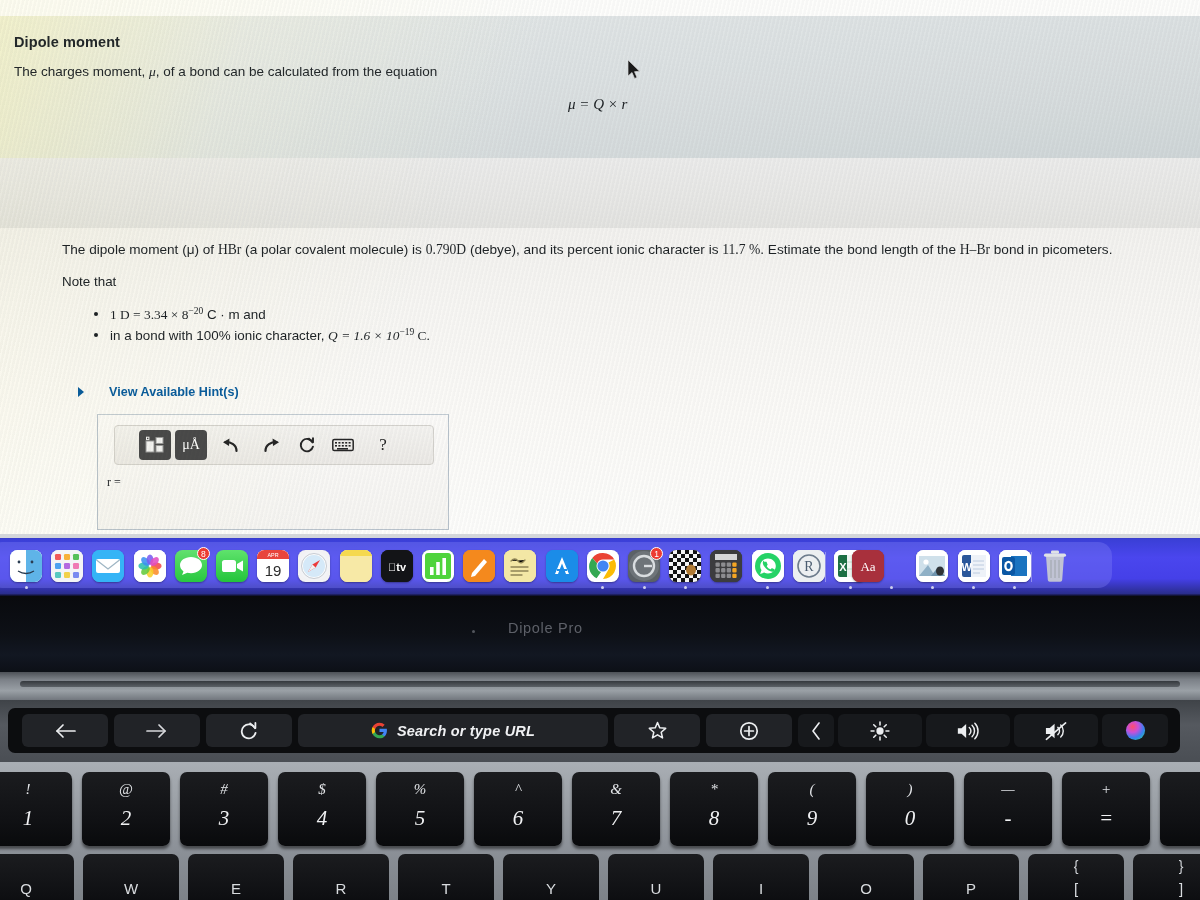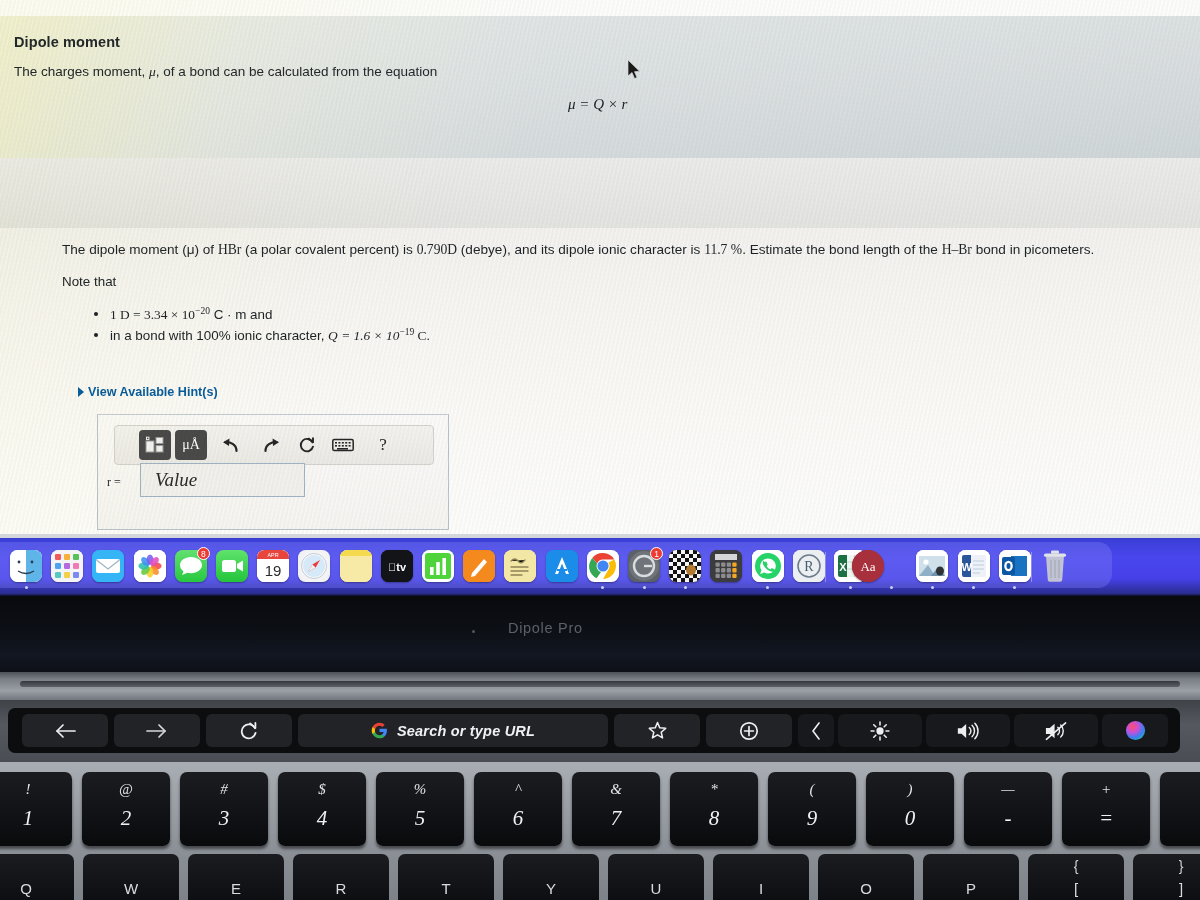--- a/index.html
+++ b/index.html
@@ -55,21 +55,21 @@
   .q-line{ position:absolute; left:62px; top:14px; font-size:13.6px; color:#1d2225; white-space:nowrap;}
   .note{ position:absolute; left:62px; top:46px; font-size:13.4px; color:#1d2225;}
   .bul{ position:absolute; font-size:13.4px; color:#1d2225;}
   .bul .dot{ position:absolute; left:-16px; top:6px; width:4px;height:4px;border-radius:50%;background:#1d2225;}
   .b1{ left:110px; top:78px;}
   .b2{ left:110px; top:99px;}
   .express{ position:absolute; left:76px; top:126px; font-size:13.4px; font-weight:700; color:#1d2225;}
   .hint{ position:absolute; left:78px; top:157px; font-size:12.6px; font-weight:700; color:#0a5d9e;}
   .hint .ht{ position:absolute; left:0px; top:2px; width:0;height:0;
     border-top:5px solid transparent;border-bottom:5px solid transparent;border-left:6px solid #0a5d9e;}
-  .hint .htx{ margin-left:10px; }
+  .hint .htx{ margin-left:31px; }
 
   sup.e{ font-size:9.5px; vertical-align:super; }
 
   
   .ansbox{
     position:absolute; left:97px; top:414px; width:352px; height:116px;
     background:linear-gradient(180deg,#fbfaf8,#f6f5f2);
     border:1px solid #b9c3cc; border-top-color:#c3ccd3;padding-left:42px;
   }
   .tbar{
@@ -173,27 +173,27 @@
   </div>
 
   <div class="partbar">
     <div class="tri"></div>
     <div class="part-label">Part B</div>
   </div>
 
   <div class="body-area">
 
     <div class="q-line">
-      <span>The dipole moment (μ) of </span><span class="mr">HBr</span><span> (a polar covalent percent) is </span><span class="mr">0.790D</span><span> (debye), and its dipole ionic character is </span><span class="mr">11.7 %</span><span>. Estimate the bond length of the </span><span class="mr">H–Br</span><span> bond in picometers.</span>
+      <span>The dipole moment (μ) of </span><span class="mr">HBr</span><span> (a polar covalent molecule) is </span><span class="mr">0.790D</span><span> (debye), and its percent ionic character is </span><span class="mr">11.7 %</span><span>. Estimate the bond length of the </span><span class="mr">H–Br</span><span> bond in picometers.</span>
     </div>
 
     <div class="note">Note that</div>
 
     <div class="bul b1">
-      <span class="dot"></span><span class="mr">1 D = 3.34 × 10</span><sup class="e mr">−20</sup><span> C · m and</span>
+      <span class="dot"></span><span class="mr">1 D = 3.34 × 8</span><sup class="e mr">−20</sup><span> C · m and</span>
     </div>
 
     <div class="bul b2">
       <span class="dot"></span><span>in a bond with 100% ionic character, </span><span class="mi">Q = 1.6 × 10</span><sup class="e mr">−19</sup><span class="mr"> C.</span>
     </div>
 
 
     <div class="hint">
       <span class="ht"></span>
       <span class="htx">View Available Hint(s)</span>
@@ -248,21 +248,20 @@
             <rect x="5" y="10" width="11" height="1.6"></rect>
           </g>
         </svg>
       </div>
       <div class="tbtn flat tb7">
         <span style="font-size:17px;color:#262626;font-family:'Liberation Serif',serif;">?</span>
       </div>
     </div>
 
     <div class="rlbl">r =</div>
-    <div class="fld fld-v">Value</div>
   </div>
 </div>
 
 <div id="dockstrip">
   <div class="edge"></div>
   <div id="dock">
       <div class="icon" title="Finder" style="left: 22px; background: linear-gradient(rgb(185, 227, 248), rgb(98, 184, 234));">
         <svg width="32" height="32" viewBox="0 0 32 32">
           <rect width="32" height="32" fill="#fff"></rect>
           <rect x="16" width="16" height="32" fill="#5fb4e8"></rect>
@@ -481,21 +480,21 @@
           <rect width="32" height="32" fill="#fff"></rect>
           <rect x="4" y="5" width="24" height="22" rx="2" fill="#1d7044"></rect>
           <rect x="13" y="5" width="15" height="22" fill="#eef6f1"></rect>
           <g stroke="#b9d3c4" stroke-width="0.8">
             <path d="M13 12h15M13 19h15M20.5 5v22"></path>
           </g>
           <text x="8.8" y="21" font-size="11" fill="#fff" text-anchor="middle" font-family="Liberation Sans" font-weight="bold">X</text>
         </svg>
       </div>
       <div class="rundot" style="left: 860.5px;"></div>
-      <div class="icon" title="Dictionary" style="left: 864px; background: rgb(168, 47, 58); border-radius: 16px;">
+      <div class="icon" title="Dictionary" style="left: 864px; background: rgb(168, 47, 58);">
         <svg width="32" height="32" viewBox="0 0 32 32">
           <rect width="32" height="32" rx="2" fill="#a8303c"></rect>
           <text x="16" y="21" font-size="13" fill="#fff" text-anchor="middle" font-family="Liberation Serif">Aa</text>
         </svg>
       </div>
       <div class="rundot" style="left: 901.7px;"></div>
       <div class="icon" title="Preview" style="left: 928.4px; background: rgb(207, 216, 222);">
         <svg width="32" height="32" viewBox="0 0 32 32">
           <rect width="32" height="32" fill="#fff"></rect>
           <rect x="3" y="6" width="26" height="20" fill="#cfe0ea"></rect>

